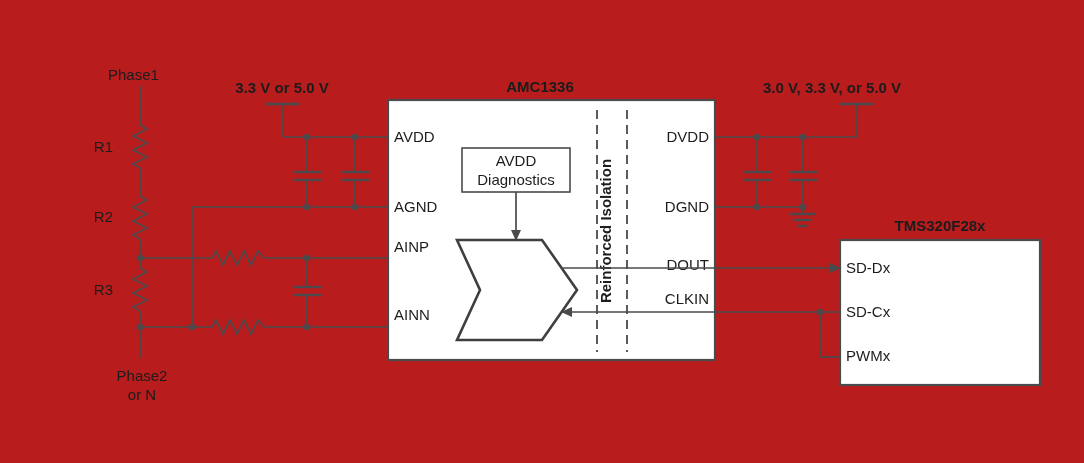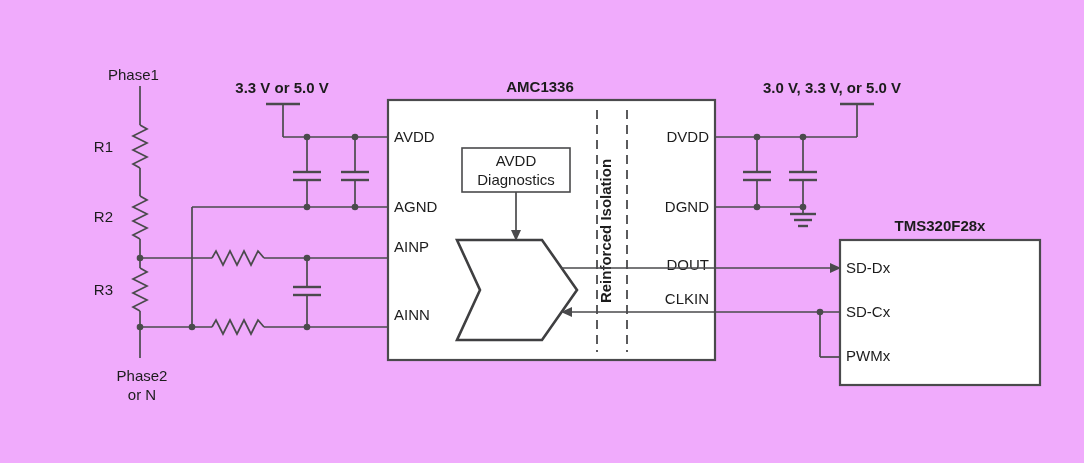--- a/index.html
+++ b/index.html
@@ -1,16 +1,16 @@
 <!DOCTYPE html>
 <html><head>
 <meta charset="utf-8">
 <style>
   html,body{margin:0;padding:0;background:#ffffff;}
-  .stage{width:1084px;height:463px;position:relative;background:#f0abfc;overflow:hidden;}
+  .stage{width:1084px;height:463px;position:relative;background:#b91c1c;overflow:hidden;}
   svg{display:block;}
   .wire{stroke:#4a4a4c;stroke-width:1.7;fill:none;}
   .thick{stroke-width:2.4;}
   .plate{stroke:#4a4a4c;stroke-width:2.4;fill:none;}
   .box{fill:#ffffff;stroke:#4a4a4c;stroke-width:2.2;}
   .thin{stroke-width:1.6;}
   .mod{fill:#ffffff;stroke:#3f3f41;stroke-width:2.6;}
   .dash{stroke:#4a4a4c;stroke-width:1.8;fill:none;stroke-dasharray:9 6;}
   .dot{fill:#4a4a4c;stroke:none;}
   .arrow{fill:#4a4a4c;stroke:none;}

